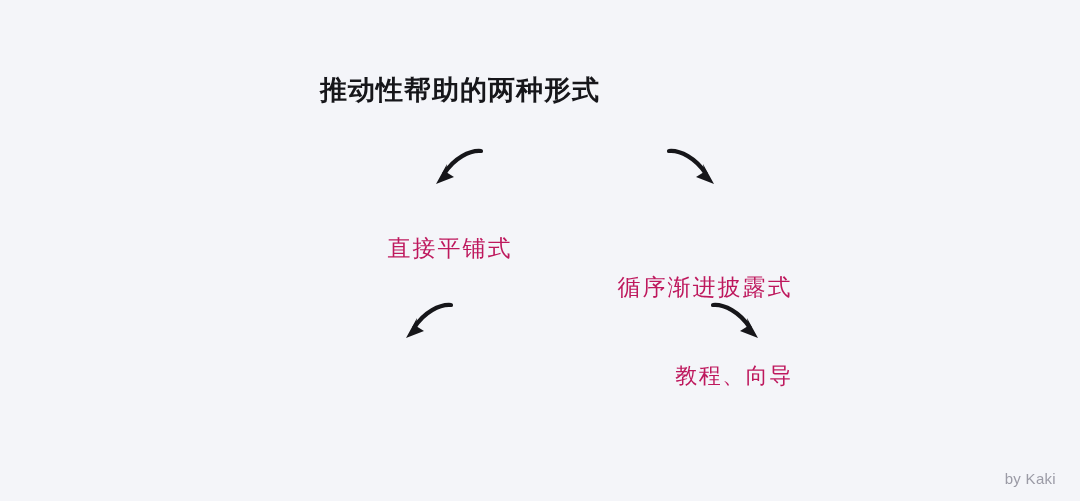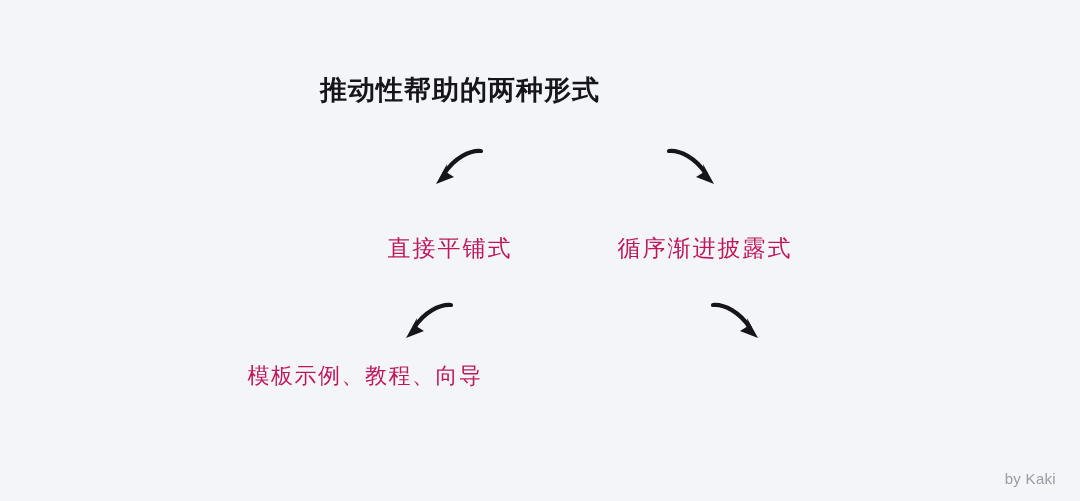--- a/index.html
+++ b/index.html
@@ -51,21 +51,21 @@
     letter-spacing: 2px;
     top: 233px;
   }
   .level2 {
     font-size: 22px;
     letter-spacing: 1.5px;
     top: 361px;
   }
 
   .node-l1-left  { left: 300px; width: 300px; }
-  .node-l1-right { left: 555px; width: 300px; }
+  .node-l1-right { left: 555px; width: 300px; margin-top: 39px; }
   .node-l2-left  { left: 215px; width: 300px; }
   .node-l2-right { left: 584px; width: 300px; }
 
   
   .arrow {
     position: absolute;
   }
   .arrow svg { display: block; overflow: visible; }
 
   .arrow-r1-left  { left: 424px; top: 146px; }
@@ -117,18 +117,18 @@
     <svg width="62" height="44" viewBox="0 0 62 44">
       <path d="M7 4 C18 3 34 11 44 27" fill="none" stroke="#16161a" stroke-width="4.2" stroke-linecap="round"></path>
       <path d="M52 37 L34 30 L42 25 L41 17 Z" fill="#16161a"></path>
     </svg>
   </div>
 
   <div class="node-label level1 node-l1-left">直接平铺式</div>
 
   <div class="node-label level1 node-l1-right">循序渐进披露式</div>
 
-  <div class="node-label level2 node-l2-left">模板示例、教程、向导</div>
 
+  <div class="node-label level2 node-l2-right">教程、向导</div>
 
   <div class="signature">by Kaki</div>
 
 </div>
 
 </body></html>

